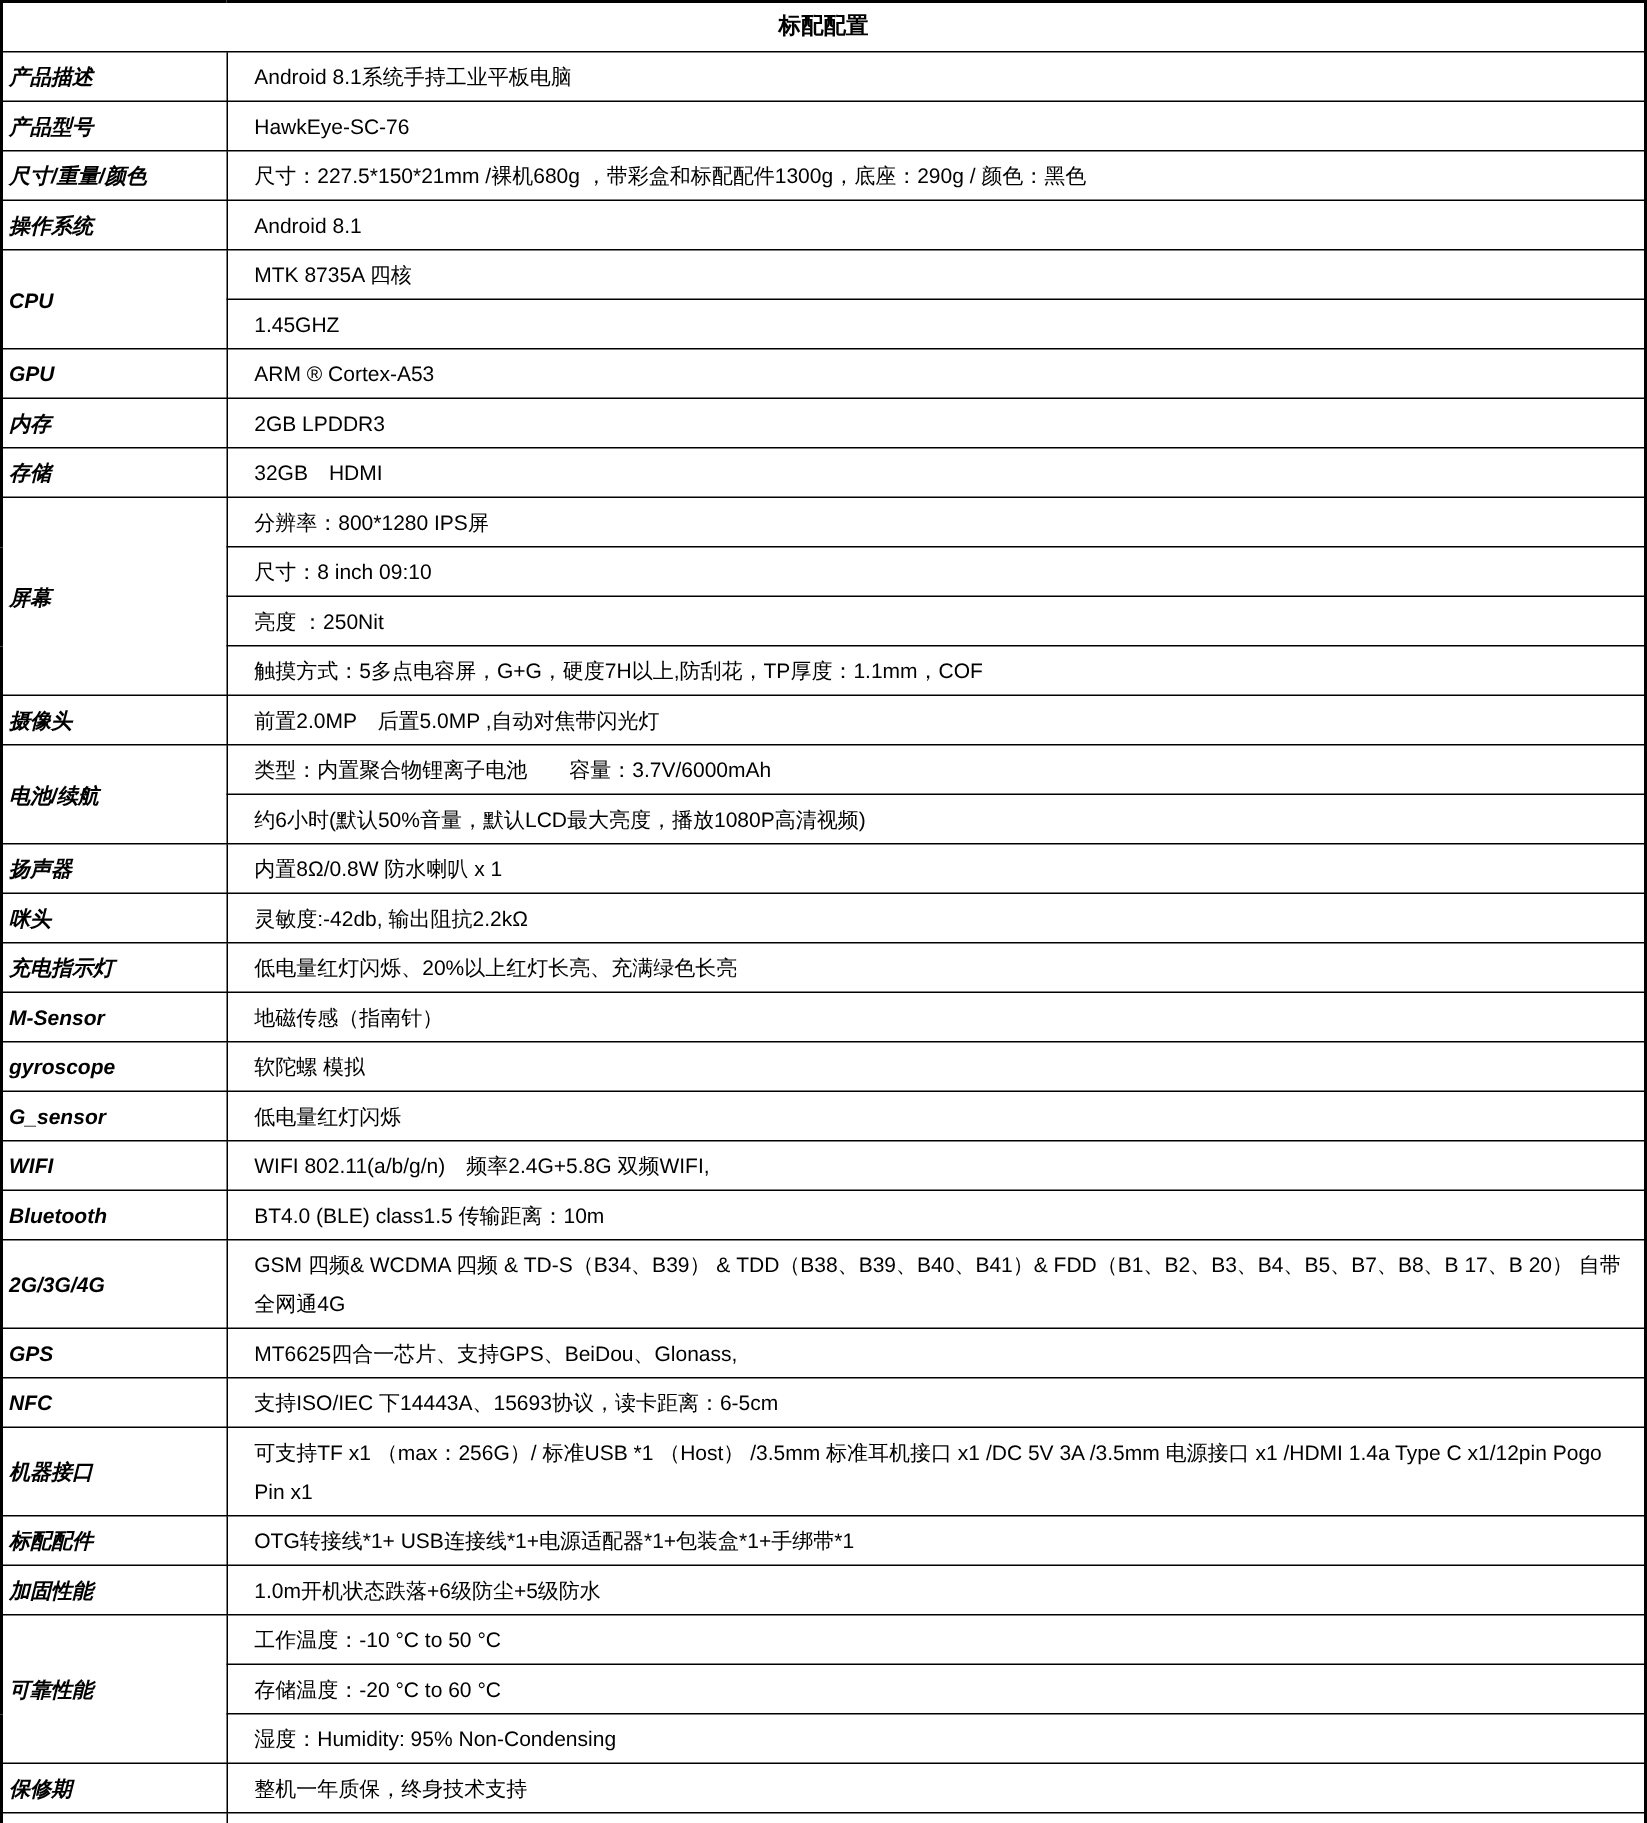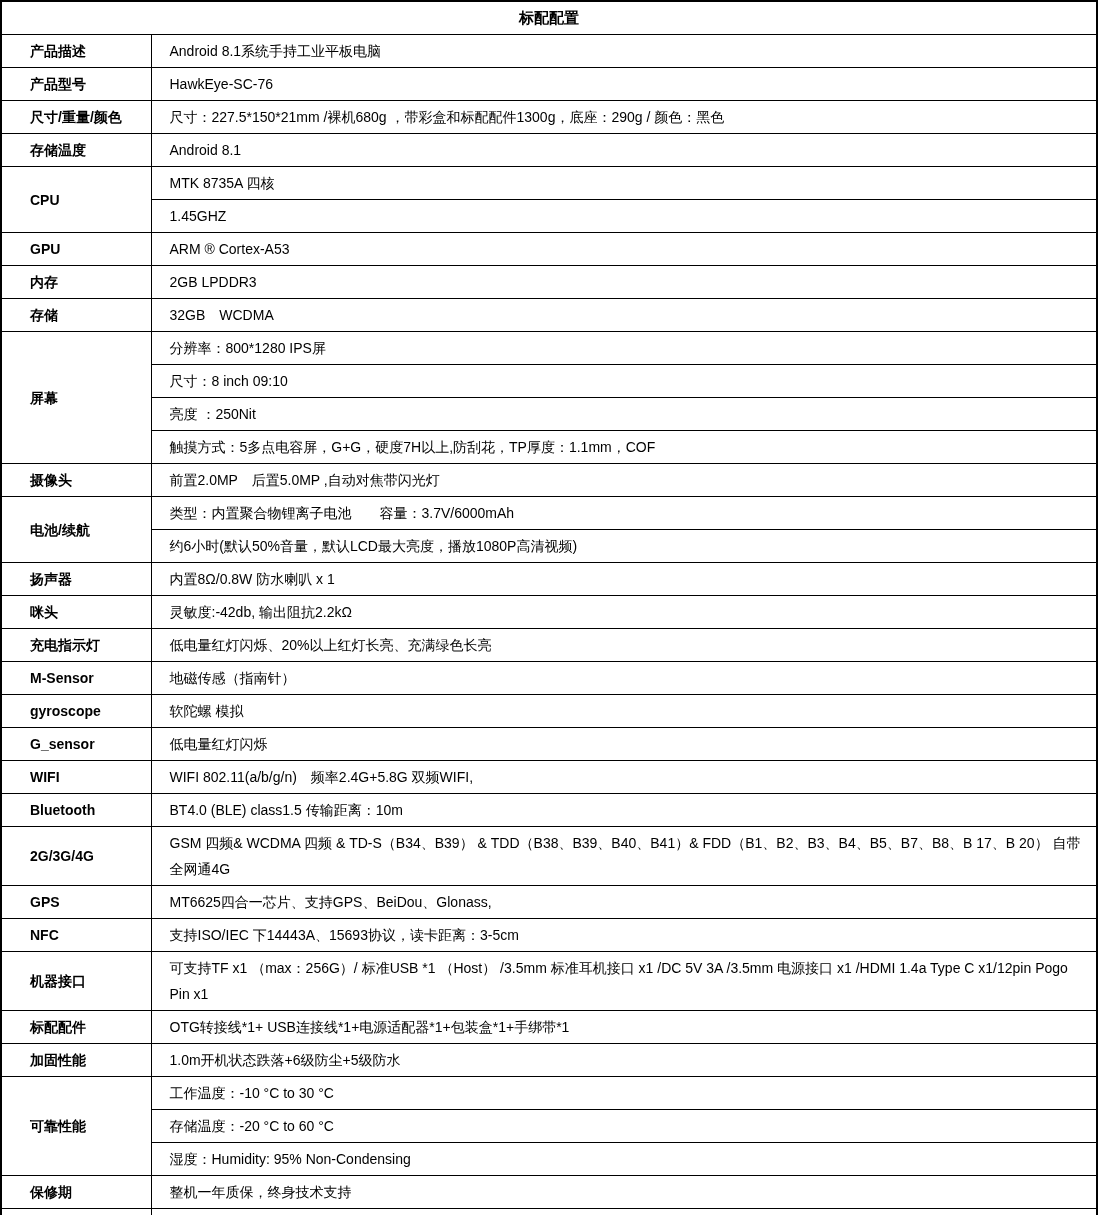--- a/index.html
+++ b/index.html
@@ -26,21 +26,22 @@
   }
   td.title {
     text-align: center;
     font-weight: bold;
     font-size: 15px;
     height: 33px;
     padding: 3px 0;
   }
   td.label {
     font-weight: bold;
-    padding-left: 28px;
+    padding-left: 4px;
+    font-style: italic;
   }
   tr.single { height: 33px; }
 </style>
 </head>
 <body>
 
 <table class="spec">
   <colgroup>
       <col class="c-label">
       <col>
@@ -60,21 +61,21 @@
     <td class="label">产品型号</td>
     <td class="value">HawkEye-SC-76</td>
   </tr>
 
   <tr class="single">
     <td class="label">尺寸/重量/颜色</td>
     <td class="value">尺寸：227.5*150*21mm /裸机680g ，带彩盒和标配配件1300g，底座：290g / 颜色：黑色</td>
   </tr>
 
   <tr class="single">
-    <td class="label">存储温度</td>
+    <td class="label">操作系统</td>
     <td class="value">Android 8.1</td>
   </tr>
 
   <tr class="single">
     <td class="label" rowspan="2">CPU</td>
     <td class="value">MTK 8735A 四核</td>
   </tr>
   <tr class="single">
     <td class="value">1.45GHZ</td>
   </tr>
@@ -84,21 +85,21 @@
     <td class="value">ARM ® Cortex-A53</td>
   </tr>
 
   <tr class="single">
     <td class="label">内存</td>
     <td class="value">2GB  LPDDR3</td>
   </tr>
 
   <tr class="single">
     <td class="label">存储</td>
-    <td class="value">32GB　WCDMA</td>
+    <td class="value">32GB　HDMI</td>
   </tr>
 
   <tr class="single">
     <td class="label" rowspan="4">屏幕</td>
     <td class="value">分辨率：800*1280 IPS屏</td>
   </tr>
   <tr class="single">
     <td class="value">尺寸：8 inch  09:10</td>
   </tr>
   <tr class="single">
@@ -166,41 +167,41 @@
     <td class="value">GSM 四频&amp; WCDMA 四频 &amp; TD-S（B34、B39） &amp; TDD（B38、B39、B40、B41）&amp; FDD（B1、B2、B3、B4、B5、B7、B8、B 17、B 20） 自带全网通4G</td>
   </tr>
 
   <tr class="single">
     <td class="label">GPS</td>
     <td class="value">MT6625四合一芯片、支持GPS、BeiDou、Glonass,</td>
   </tr>
 
   <tr class="single">
     <td class="label">NFC</td>
-    <td class="value">支持ISO/IEC 下14443A、15693协议，读卡距离：3-5cm</td>
+    <td class="value">支持ISO/IEC 下14443A、15693协议，读卡距离：6-5cm</td>
   </tr>
 
   <tr>
     <td class="label">机器接口</td>
     <td class="value">可支持TF x1 （max：256G）/ 标准USB *1 （Host） /3.5mm 标准耳机接口 x1 /DC 5V 3A /3.5mm 电源接口 x1 /HDMI 1.4a Type C x1/12pin Pogo Pin x1</td>
   </tr>
 
   <tr class="single">
     <td class="label">标配配件</td>
     <td class="value">OTG转接线*1+ USB连接线*1+电源适配器*1+包装盒*1+手绑带*1</td>
   </tr>
 
   <tr class="single">
     <td class="label">加固性能</td>
     <td class="value">1.0m开机状态跌落+6级防尘+5级防水</td>
   </tr>
 
   <tr class="single">
     <td class="label" rowspan="3">可靠性能</td>
-    <td class="value">工作温度：-10 °C to 30 °C</td>
+    <td class="value">工作温度：-10 °C to 50 °C</td>
   </tr>
   <tr class="single">
     <td class="value">存储温度：-20 °C to 60 °C</td>
   </tr>
   <tr class="single">
     <td class="value">湿度：Humidity: 95% Non-Condensing</td>
   </tr>
 
   <tr class="single">
     <td class="label">保修期</td>

